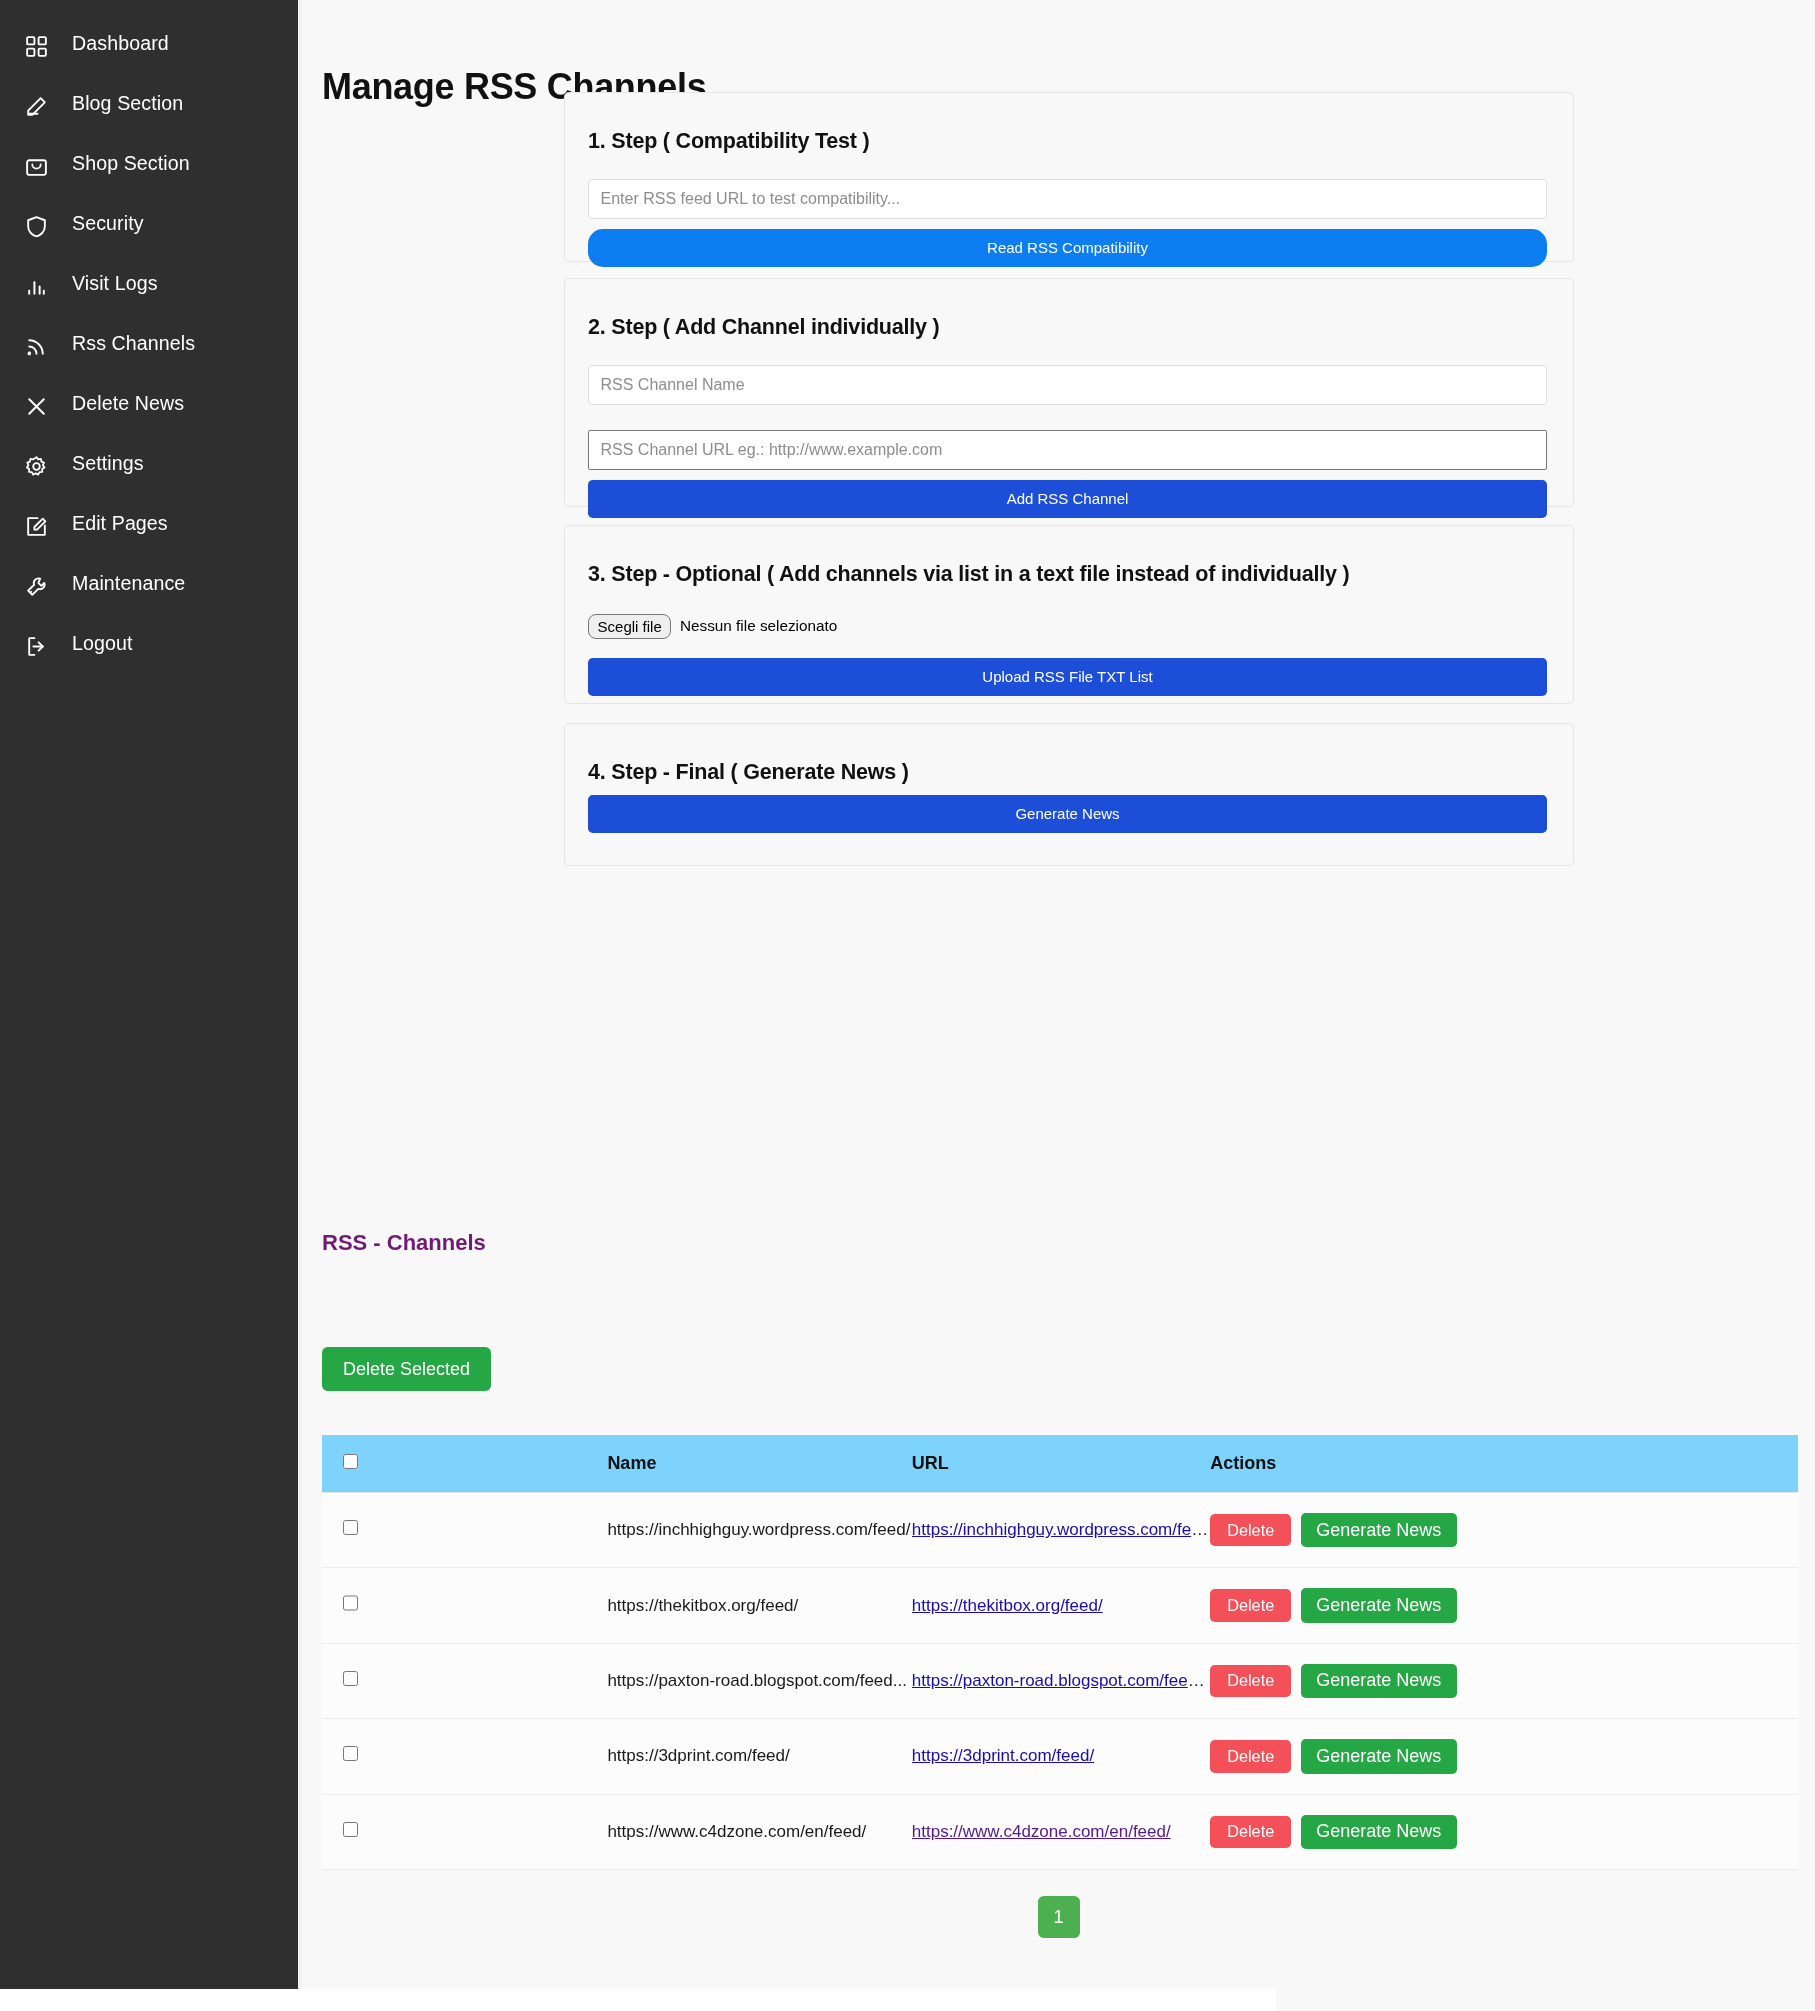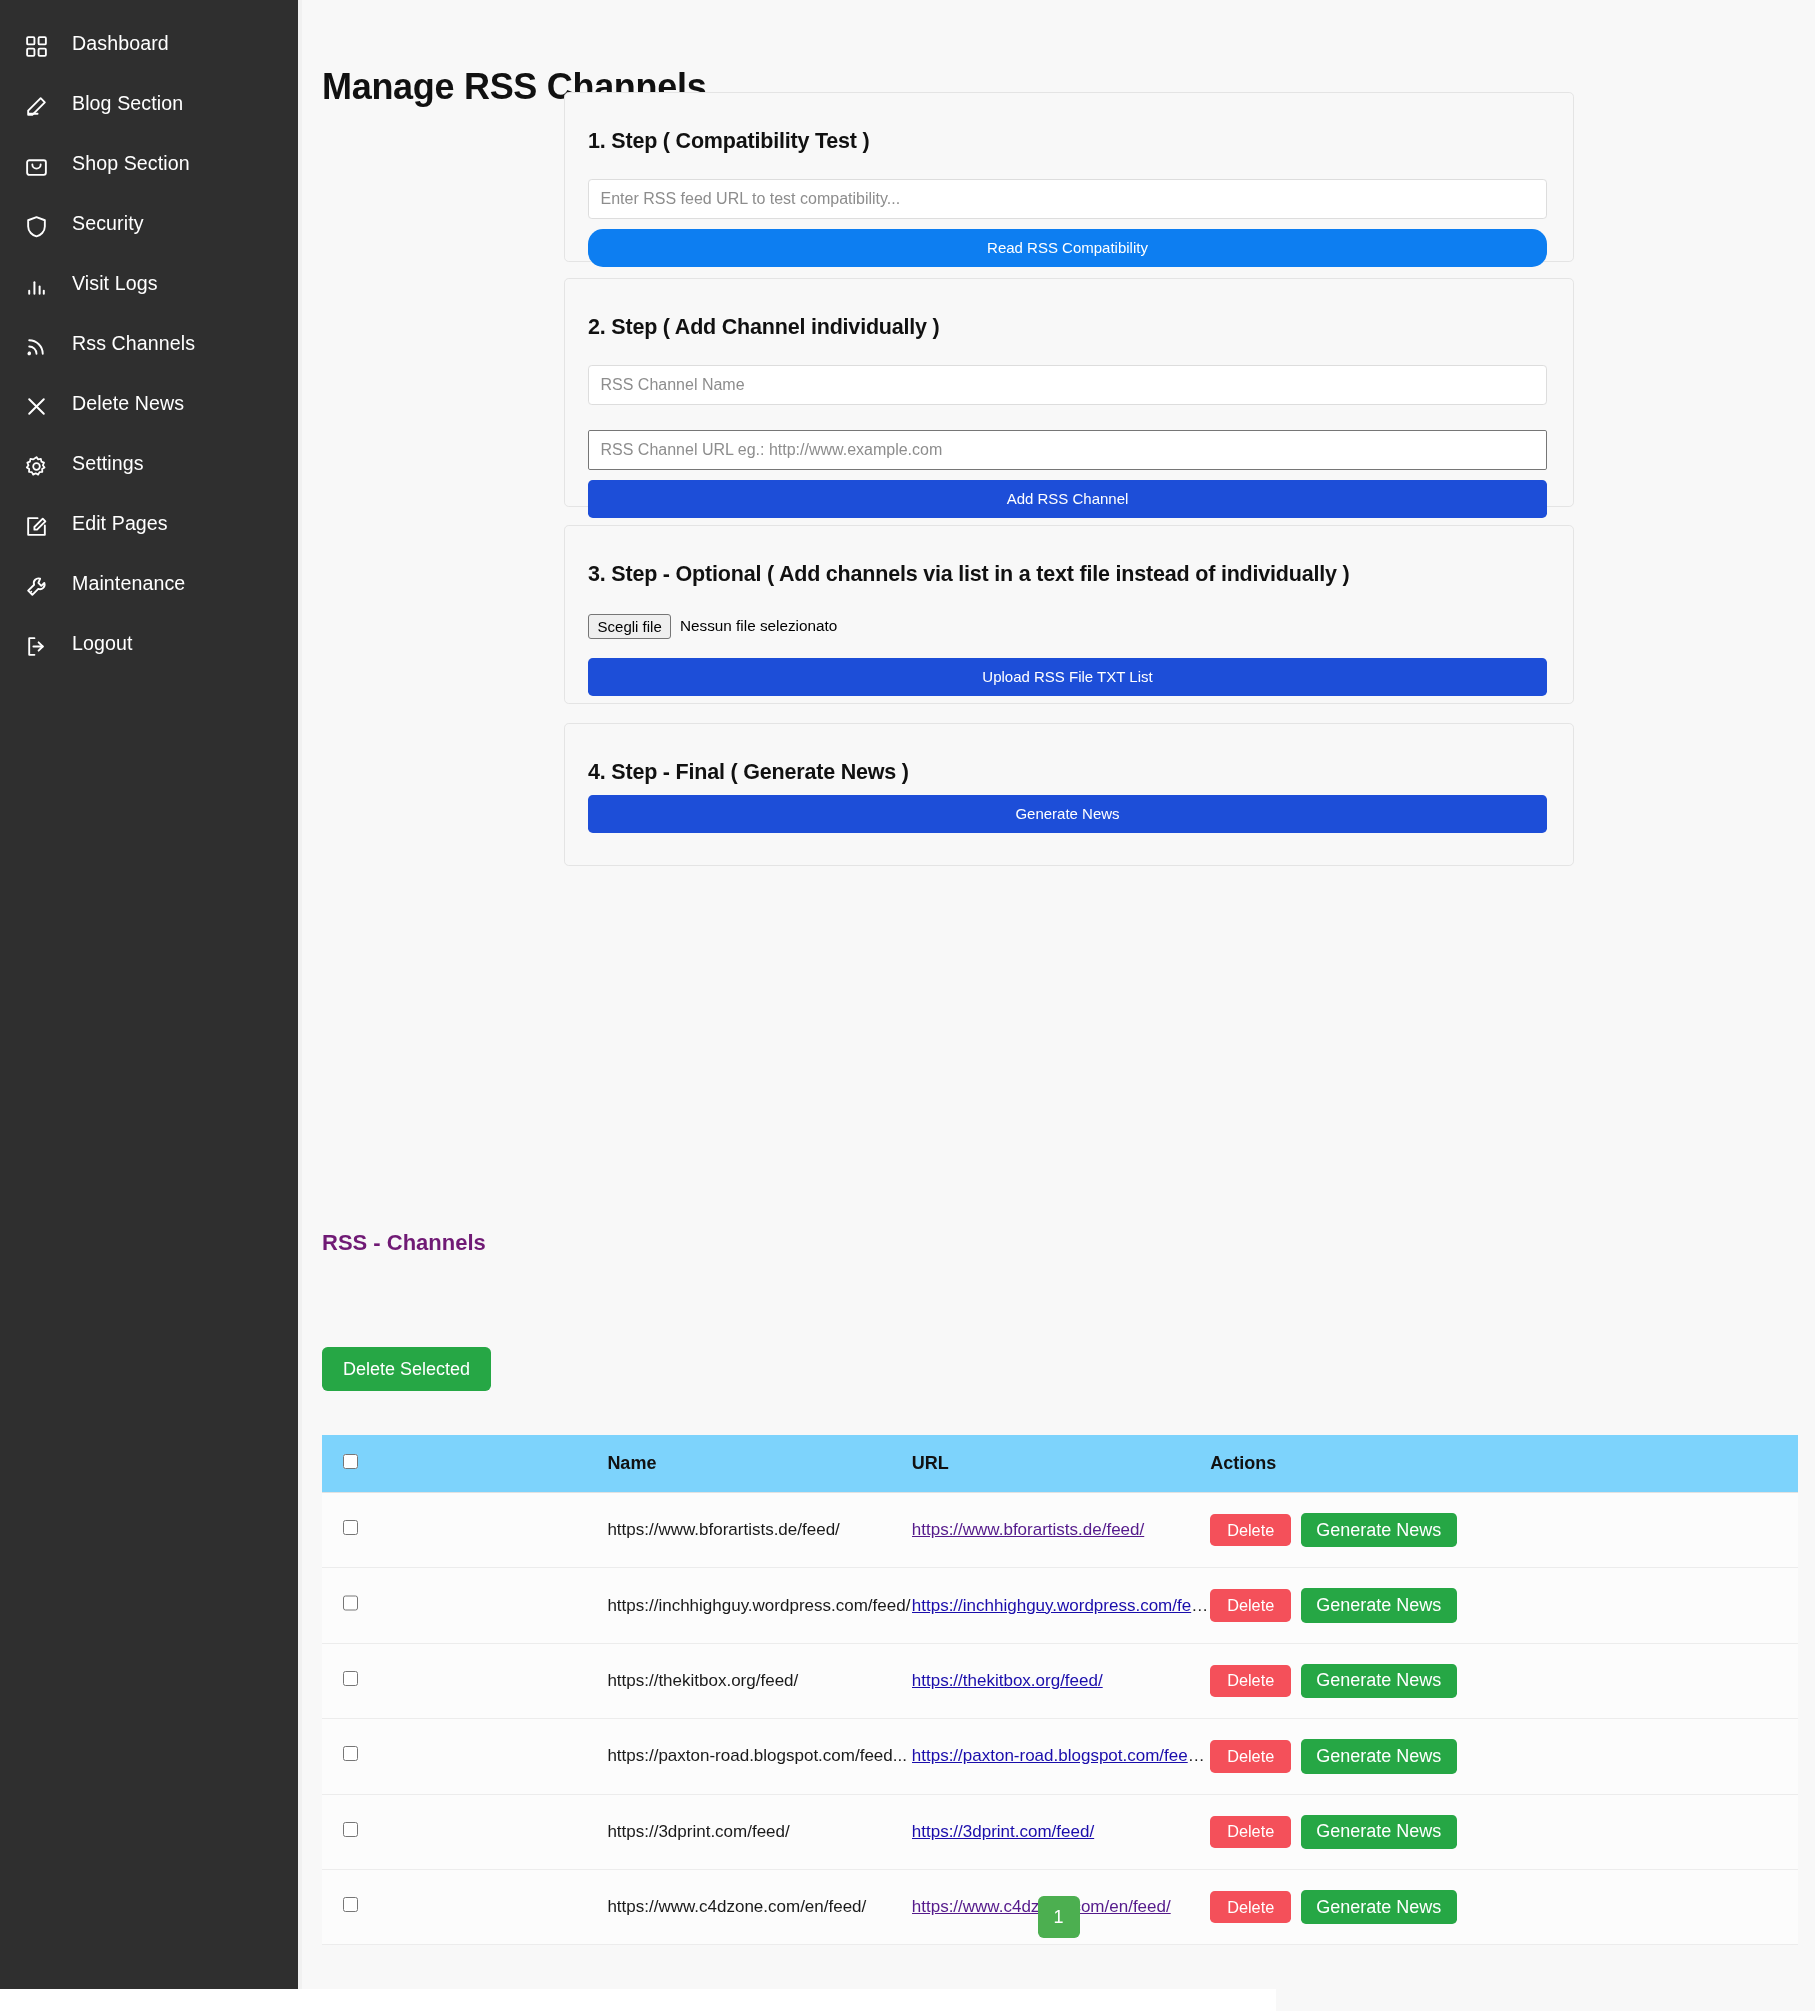--- a/index.html
+++ b/index.html
@@ -143,21 +143,21 @@
     font-size: 15.3px;
     color: #000000;
   }
   .file-btn {
     display: inline-block;
     padding: 2.9px 8.6px;
     font-size: 15px;
     font-family: "Liberation Sans", sans-serif;
     background: #efefef;
     border: 1px solid #767676;
-    border-radius: 3px;
+    border-radius: 8px;
     color: #000000;
     cursor: pointer;
   }
   .file-name { margin-left: 8.6px; font-size: 15.3px; color: #000; }
 
   
   #rss-heading {
     position: absolute;
     left: 20px; top: 1212px;
     font-size: 22px;
@@ -442,26 +442,20 @@
         <tr>
           <th class="col-check">
             <input type="checkbox" class="row-check" style="">
           </th>
           <th class="col-name">Name</th>
           <th class="col-url">URL</th>
           <th class="col-act">Actions</th>
         </tr>
       </thead>
       <tbody id="table-body">
-          <tr>
-            <td class="col-check"><input type="checkbox" class="row-check" style=""></td>
-            <td class="col-name">https://www.bforartists.de/feed/</td>
-            <td class="col-url"><a class="url-link url-visited" href="#">https://www.bforartists.de/feed/</a></td>
-            <td class="col-act"><button class="act-btn btn-delete">Delete</button><button class="act-btn btn-gen">Generate News</button></td>
-          </tr>
           <tr>
             <td class="col-check"><input type="checkbox" class="row-check" style=""></td>
             <td class="col-name">https://inchhighguy.wordpress.com/feed/</td>
             <td class="col-url"><a class="url-link url-fresh" href="#">https://inchhighguy.wordpress.com/feed/</a></td>
             <td class="col-act"><button class="act-btn btn-delete">Delete</button><button class="act-btn btn-gen">Generate News</button></td>
           </tr>
           <tr>
             <td class="col-check"><input type="checkbox" class="row-check" style=""></td>
             <td class="col-name">https://thekitbox.org/feed/</td>
             <td class="col-url"><a class="url-link url-fresh" href="#">https://thekitbox.org/feed/</a></td>

